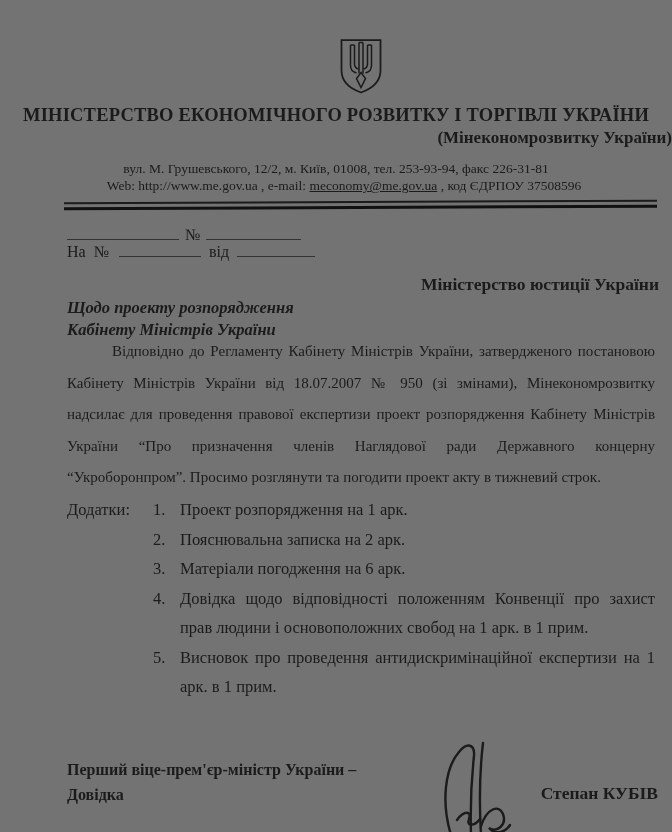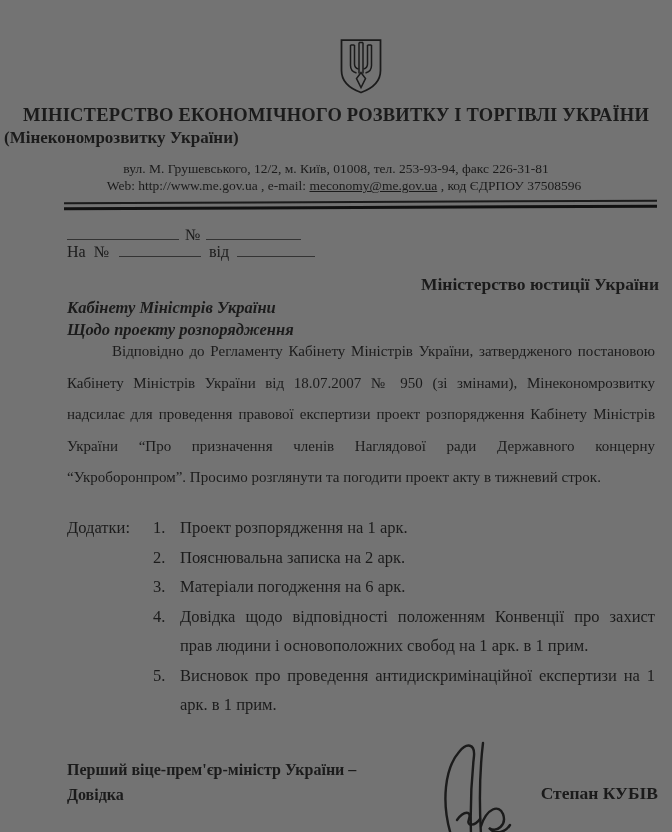--- a/index.html
+++ b/index.html
@@ -12,21 +12,21 @@
     color:#1b1b1b;
     margin:0 auto;
   }
   .emblem{position:absolute;left:338px;top:38px;width:46px;height:57px;}
   .ministry-name{
     position:absolute;top:105px;left:0;right:0;
     text-align:center;font-weight:bold;font-size:18.5px;letter-spacing:.2px;
   }
   .ministry-short{
     position:absolute;top:128px;left:4px;right:0;
-    text-align:left;font-weight:bold;font-size:17px;
+    text-align:right;font-weight:bold;font-size:17px;
   }
   .addr-line{
     position:absolute;left:0;right:0;text-align:center;
     font-size:13.5px;white-space:nowrap;
   }
   .addr-1{top:161px;}
   .addr-2{top:178px;padding-left:16px;}
   .email-link{color:inherit;text-decoration:underline;cursor:pointer;}
   .rule{
     position:absolute;top:201px;left:64px;width:593px;height:3px;
@@ -48,21 +48,21 @@
   .subject{
     position:absolute;top:297px;left:67px;
     font-style:italic;font-weight:bold;font-size:16.5px;line-height:22px;
   }
   .body-par{
     position:absolute;top:336px;left:67px;width:588px;margin:0;
     font-size:15px;line-height:31.5px;
     text-align:justify;text-indent:45px;
   }
   .attachments{
-    position:absolute;top:513px;left:67px;width:475px;
+    position:absolute;top:495px;left:67px;width:475px;
     padding-left:113px;box-sizing:content-box;
     font-size:16.5px;line-height:29.5px;
   }
   .attach-label{position:absolute;left:0;top:0;}
   .attach-row{position:relative;text-align:justify;}
   .attach-num{position:absolute;left:-27px;top:0;}
   .sig-title{
     position:absolute;top:757px;left:67px;
     font-weight:bold;font-size:16px;line-height:25px;
   }
@@ -110,22 +110,22 @@
       <span class="blank b1"></span><span class="lbl">№</span><span class="blank b2"></span>
     </div>
     <div class="ref-line">
       <span class="lbl">На №</span><span class="blank b3"></span><span class="lbl">від</span><span class="blank b4"></span>
     </div>
   </div>
 
   <div class="addressee">Міністерство юстиції України</div>
 
   <div class="subject">
+    <div>Щодо проекту розпорядження</div>
     <div>Кабінету Міністрів України</div>
-    <div>Щодо проекту розпорядження</div>
   </div>
 
   <p class="body-par">Відповідно до Регламенту Кабінету Міністрів України, затвердженого постановою Кабінету Міністрів України від 18.07.2007 № 950 (зі змінами), Мінекономрозвитку надсилає для проведення правової експертизи проект розпорядження Кабінету Міністрів України “Про призначення членів Наглядової ради Державного концерну “Укроборонпром”. Просимо розглянути та погодити проект акту в тижневий строк.</p>
 
   <div class="attachments">
     <span class="attach-label">Додатки:</span>
     <div>
 
         <div class="attach-row">
           <span class="attach-num">1.</span>

